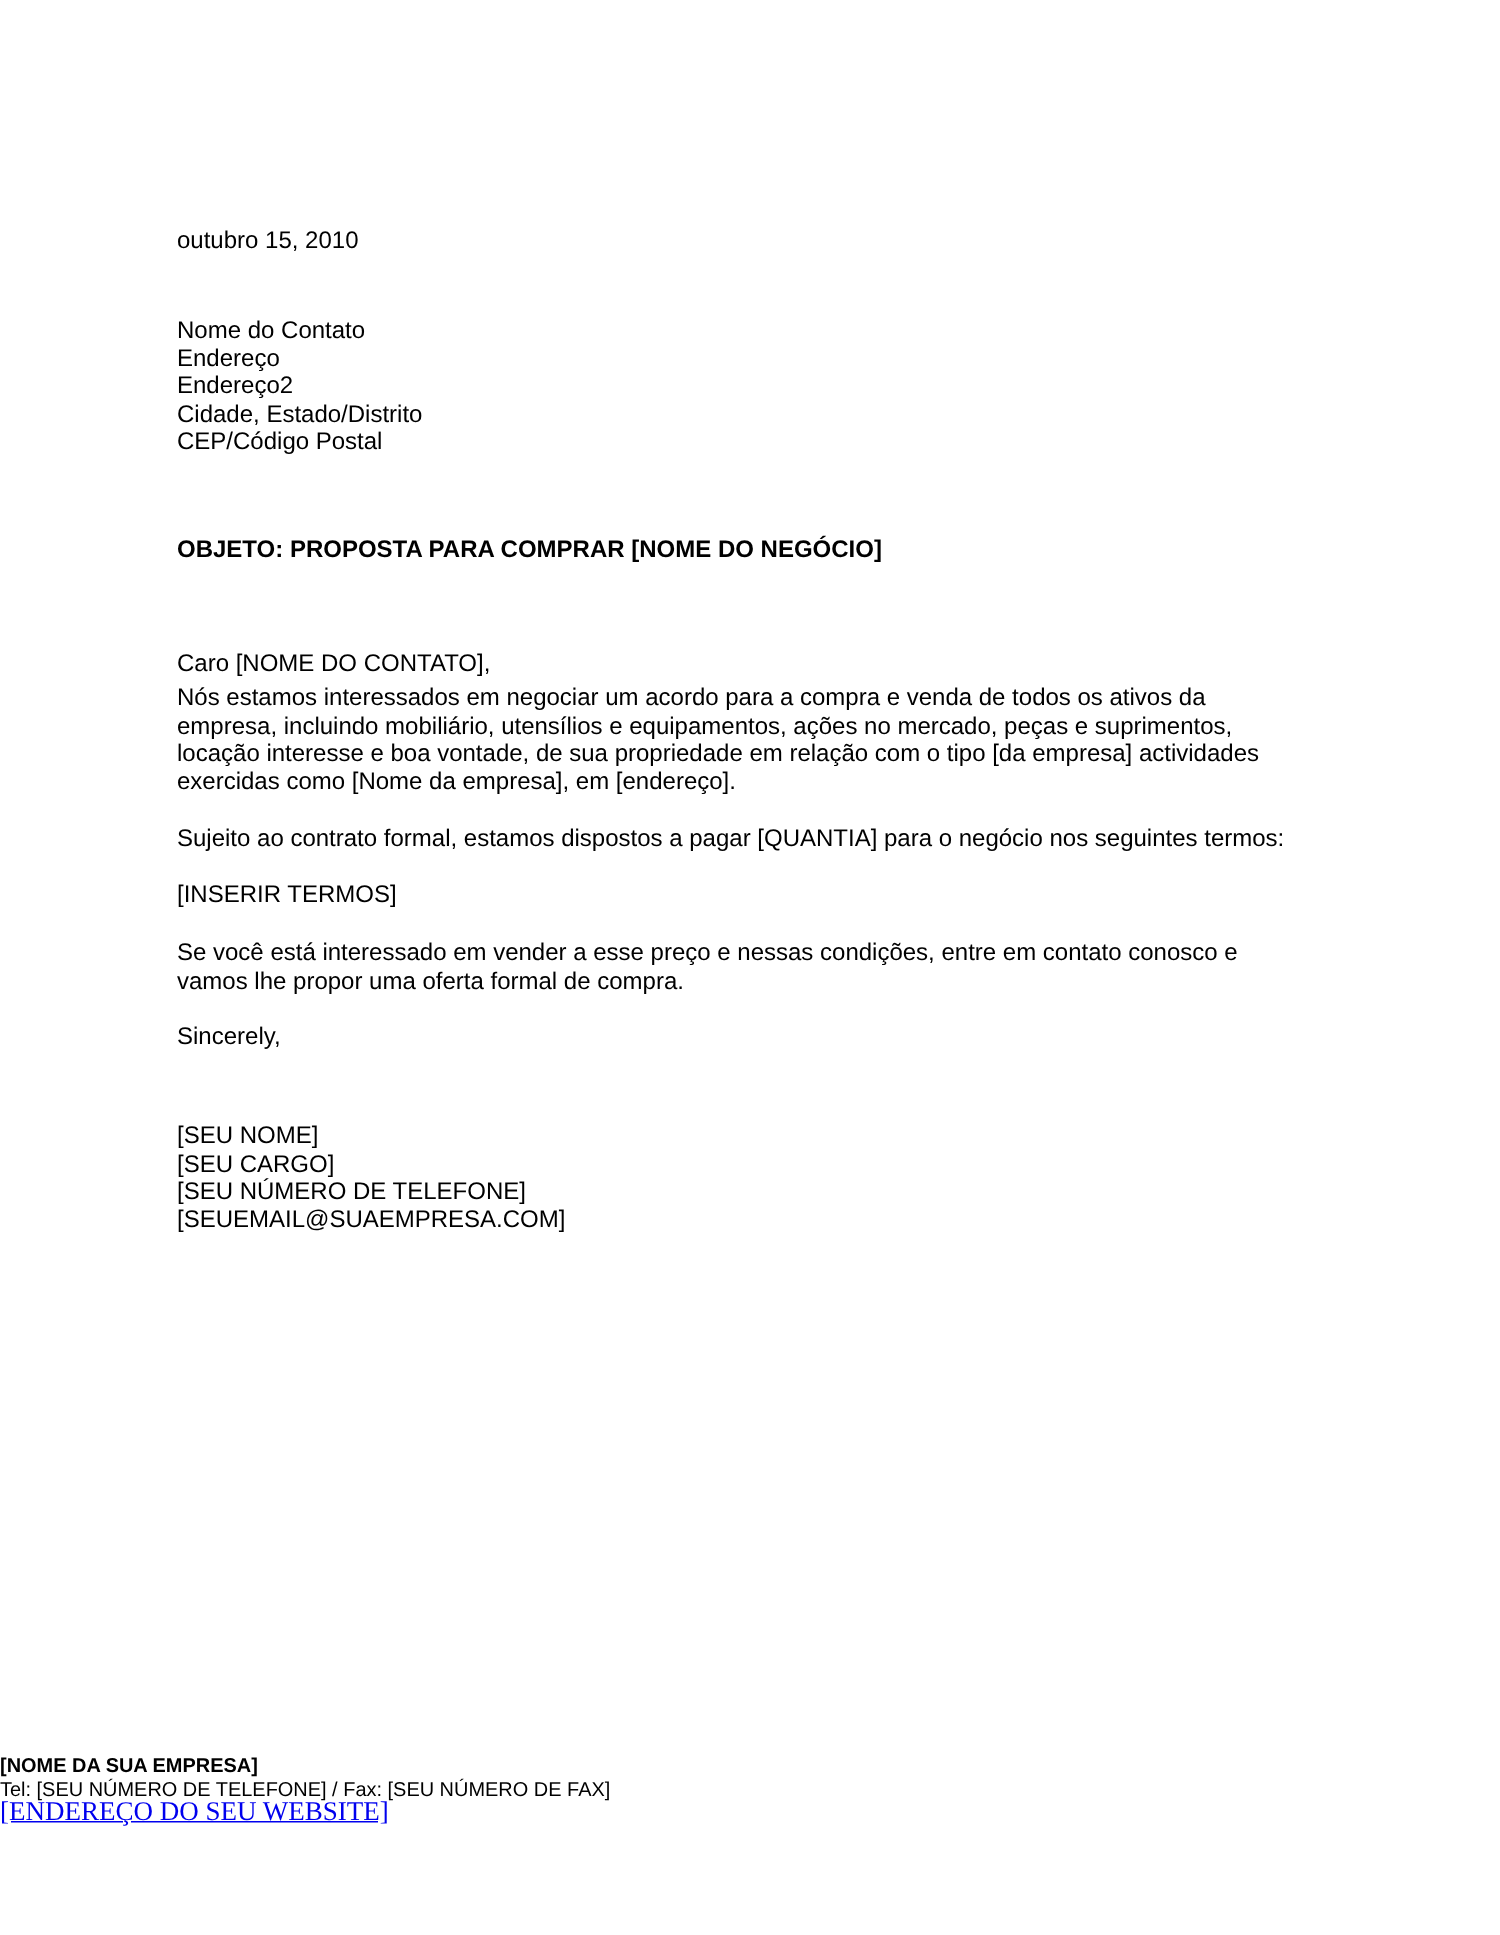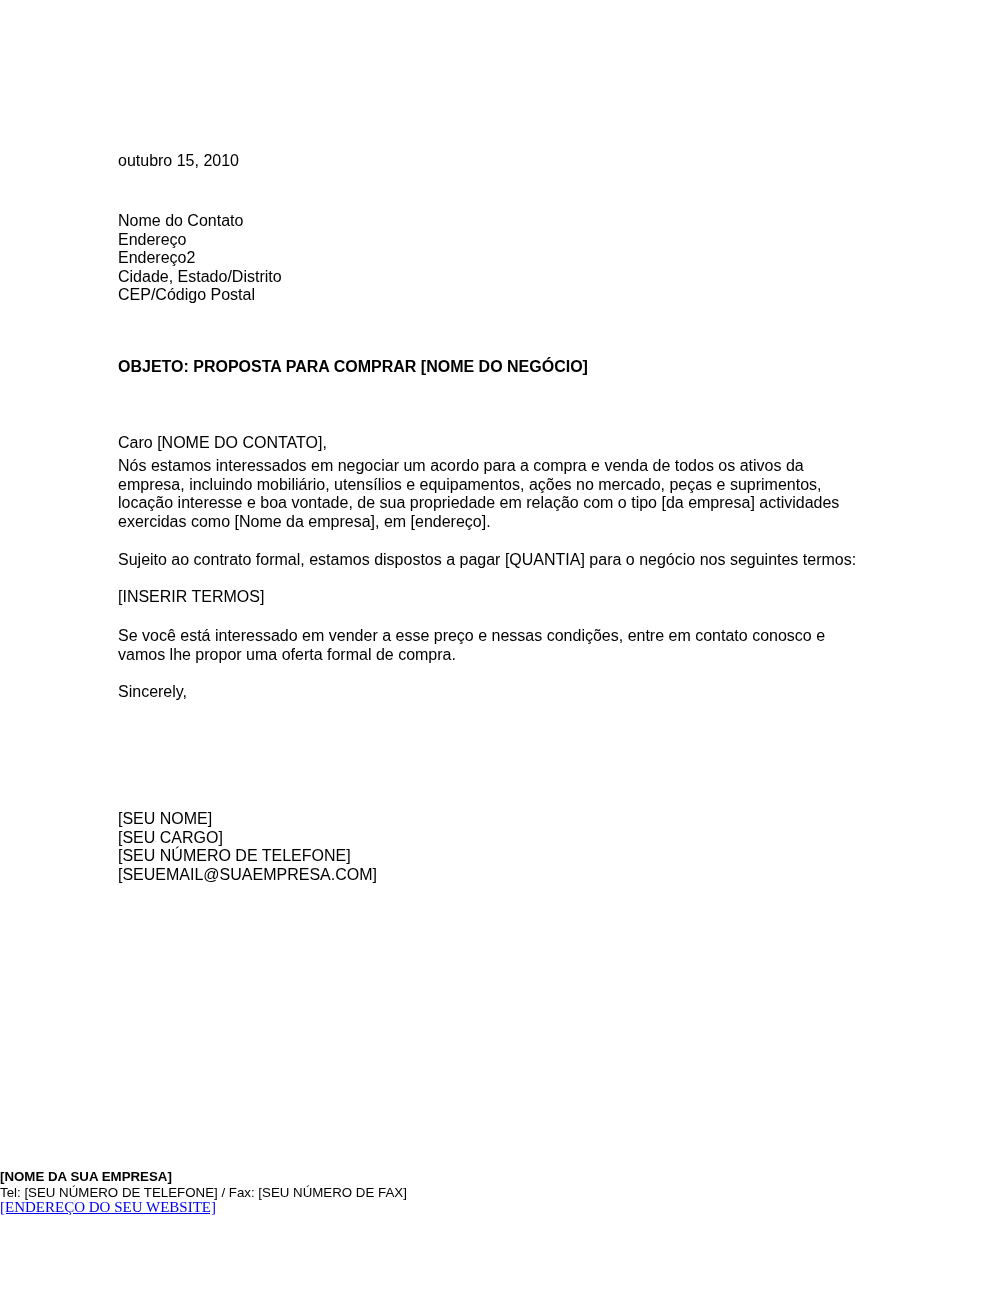--- a/index.html
+++ b/index.html
@@ -26,36 +26,36 @@
   }
   .date       { top: 152px; }
   .recipient  { top: 212px; }
   .subject    { top: 358px; font-weight: bold; }
   .salutation { top: 419px; margin-top: 15px; }
   .para1      { top: 457px; width: 775px; }
   .para2      { top: 551px; width: 775px; }
   .terms      { top: 588px; }
   .para3      { top: 627px; width: 775px; }
   .closing    { top: 683px; }
-  .signature  { top: 810px; }
+  .signature  { top: 749px; }
 
   .footer {
     position: absolute;
     top: 1169px;
     left: 0;
     width: 1000px;
     text-align: left;
     font-size: 13.3px;
     line-height: 15.7px;
   }
   .footer-company { font-weight: bold; }
   .footer-link {
     display: inline-block;
     font-family: "Liberation Serif", serif;
-    font-size: 15px;
+    font-size: 18px;
     color: #0000ee;
     text-decoration: underline;
     cursor: pointer;
   }
 </style>
 </head>
 <body>
 
 <div class="page">
 

